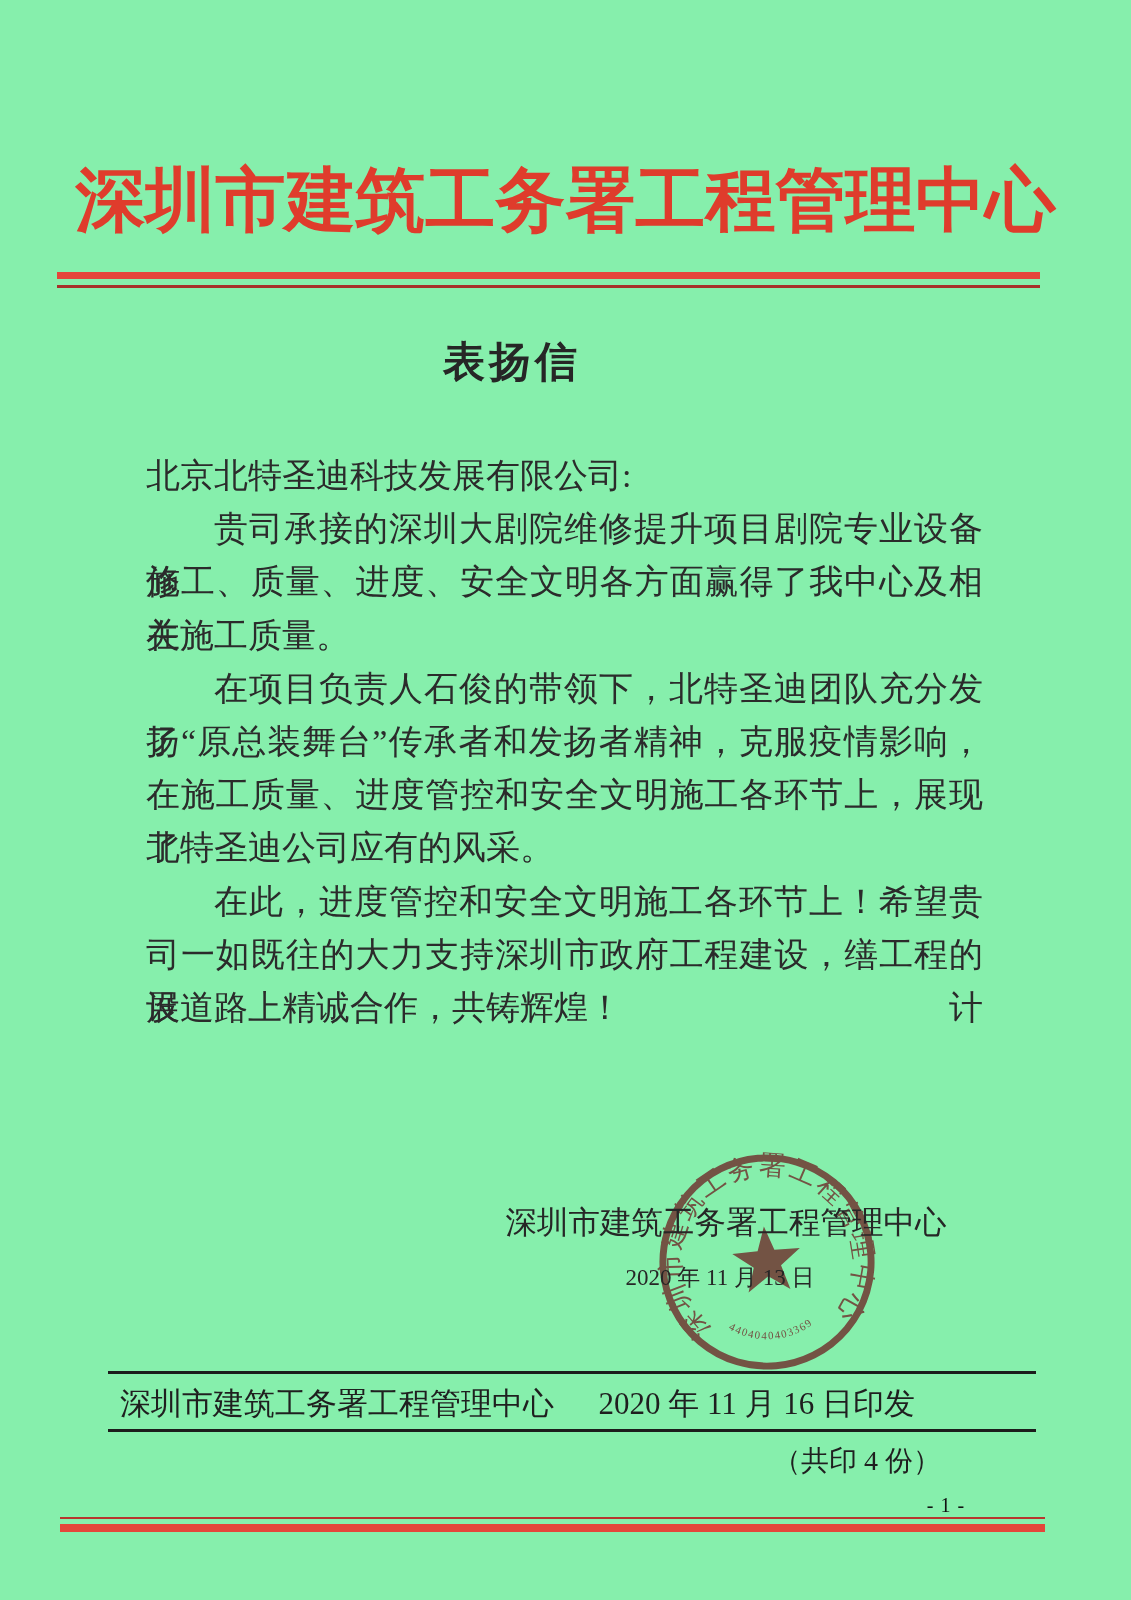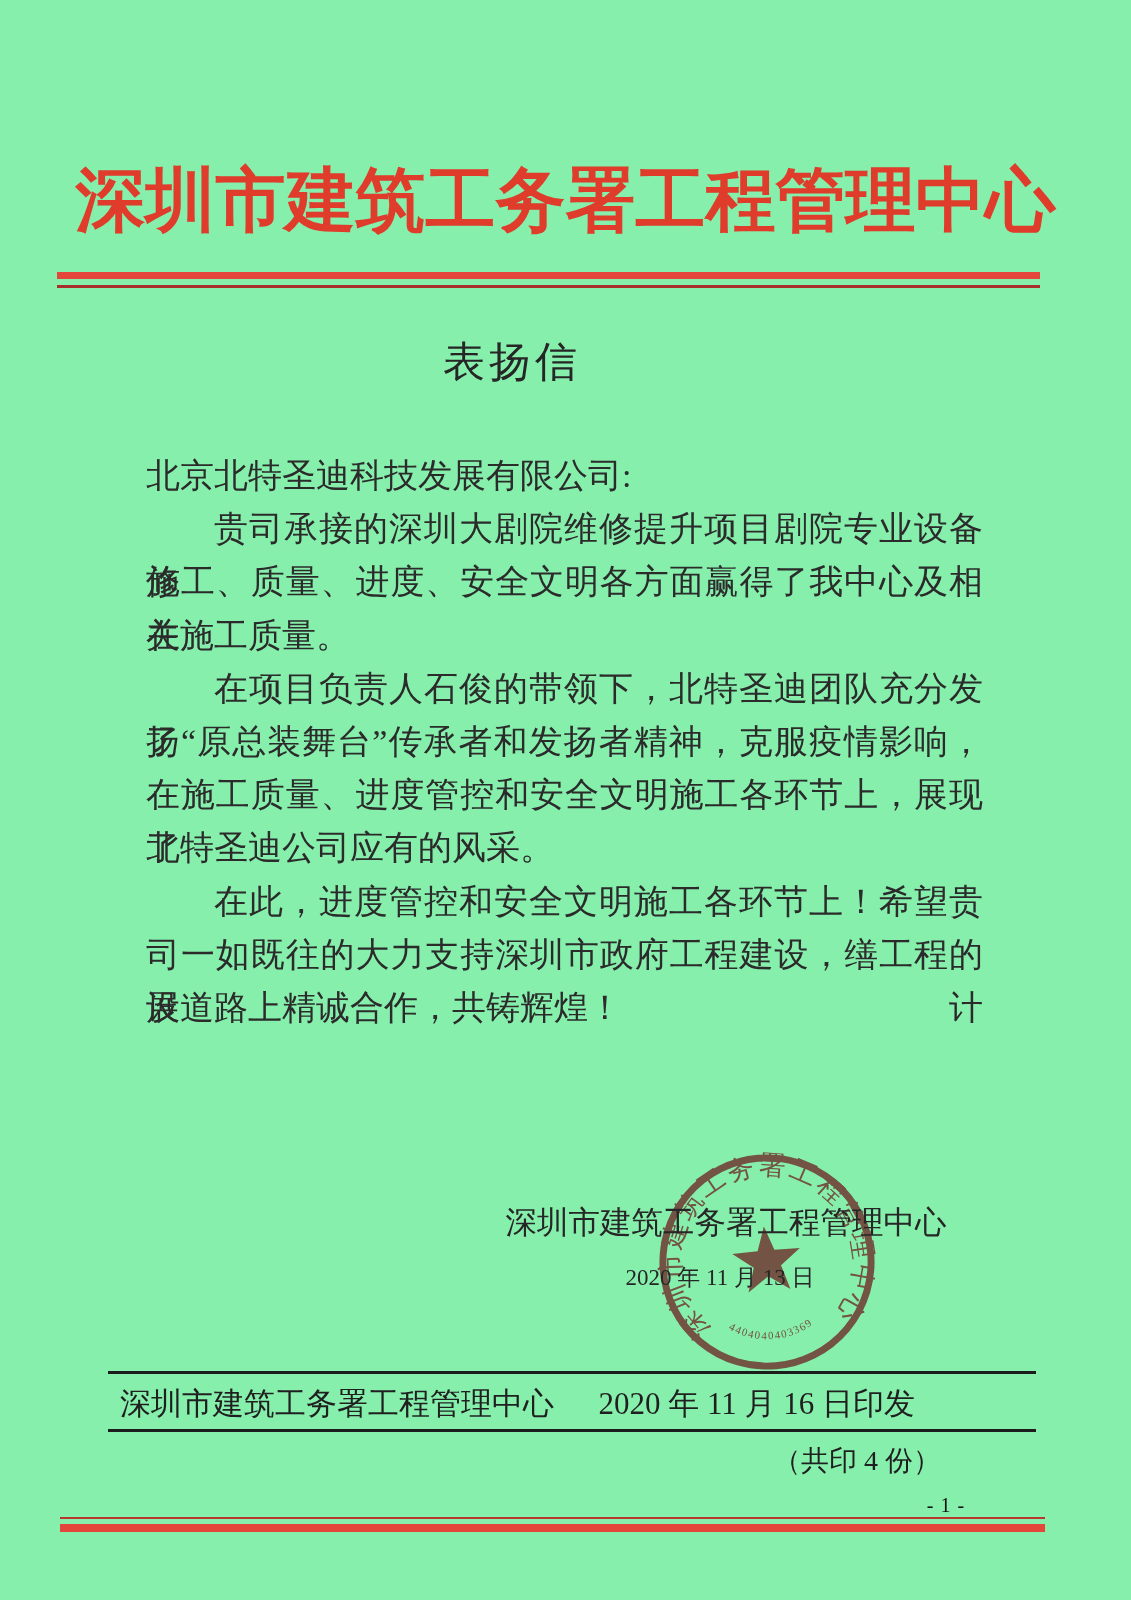--- a/index.html
+++ b/index.html
@@ -18,21 +18,21 @@
     letter-spacing:0px;
     color:#df3c2c;
     font-family:"Liberation Serif","DejaVu Serif",serif;
     white-space:nowrap;
   }
   .rule-thick-top{position:absolute;top:272px;left:57px;width:983px;height:7px;background:#e4463a;}
   .rule-thin-top{position:absolute;top:285px;left:57px;width:983px;height:3px;background:#a7312a;}
   
   .doc-title{
     position:absolute;top:336px;left:0;width:1024px;
-    text-align:center;font-size:42px;line-height:52px;font-weight:400;
+    text-align:center;font-size:42px;line-height:52px;font-weight:700;
     letter-spacing:4px;color:#262626;white-space:nowrap;
   }
   
   .body-block{
     position:absolute;top:449px;left:146px;width:837px;
     font-size:34px;color:#2b2b2b;
   }
   .bl{
     height:53.2px;line-height:53.2px;
     white-space:nowrap;

